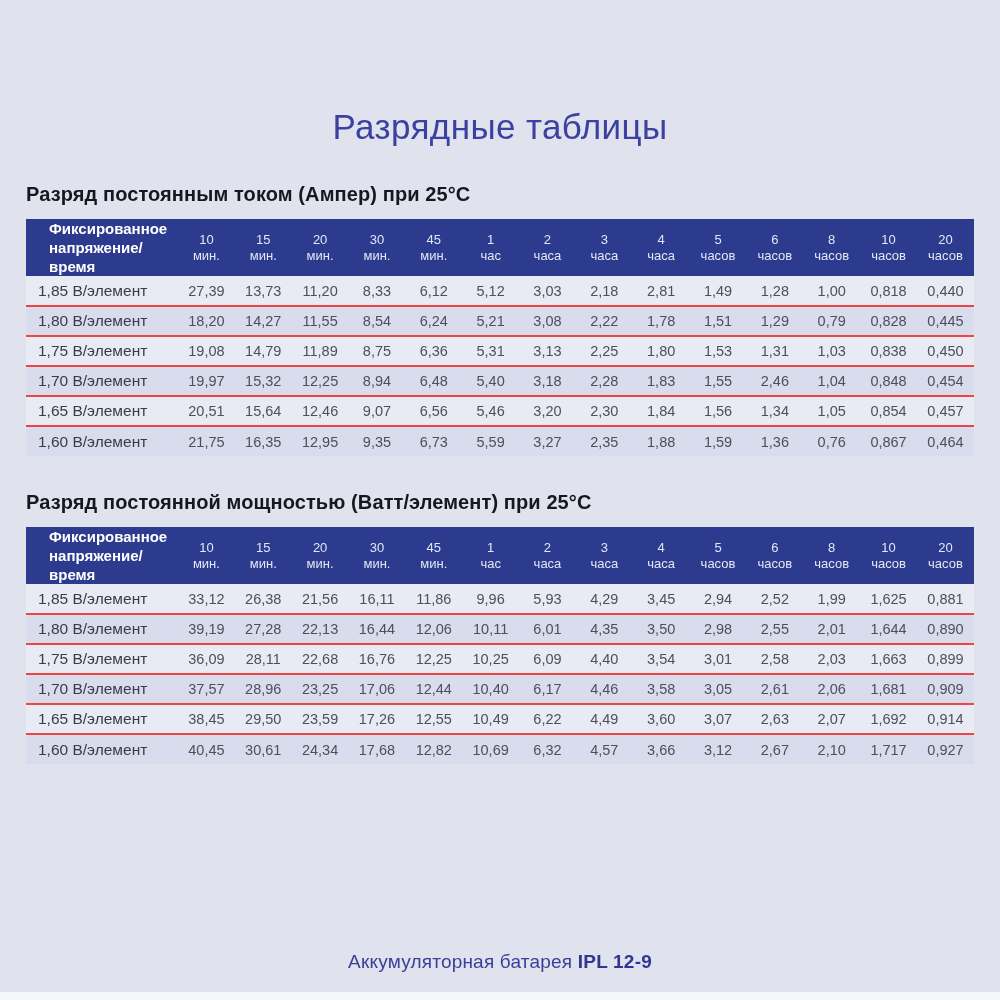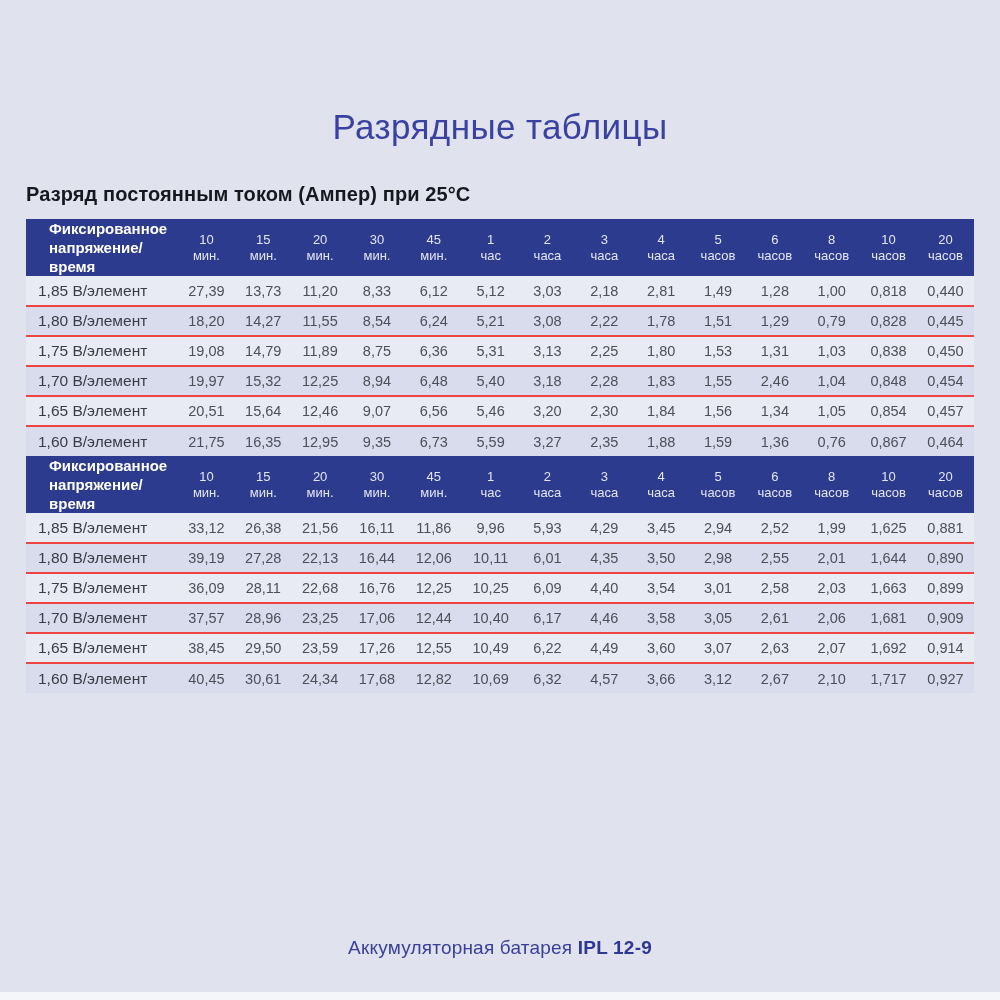--- a/index.html
+++ b/index.html
@@ -86,21 +86,21 @@
     text-align: center;
     font-size: 14.5px;
     font-weight: 400;
     color: #4e4f5a;
     padding: 0;
   }
   .footer {
     position: absolute;
     left: 0;
     right: 0;
-    bottom: 41px;
+    bottom: 27px;
     text-align: center;
     font-size: 19px;
     color: #3a4099;
     font-weight: 500;
     letter-spacing: 0.2px;
     margin-top: 33px;
   }
   .footer .model {
     font-weight: 700;
     color: #2f3693;
@@ -305,20 +305,21 @@
               <td class="value-cell">1,36</td>
               <td class="value-cell">0,76</td>
               <td class="value-cell">0,867</td>
               <td class="value-cell">0,464</td>
             </tr>
           </tbody>
         </table>
     </section>
 
     <section>
+      <h2 class="section-heading">Разряд постоянной мощностью (Ватт/элемент) при 25°C</h2>
       <table class="discharge-table">
           <colgroup>
             <col class="label-col">
             <col>
             <col>
             <col>
             <col>
             <col>
             <col>
             <col>

